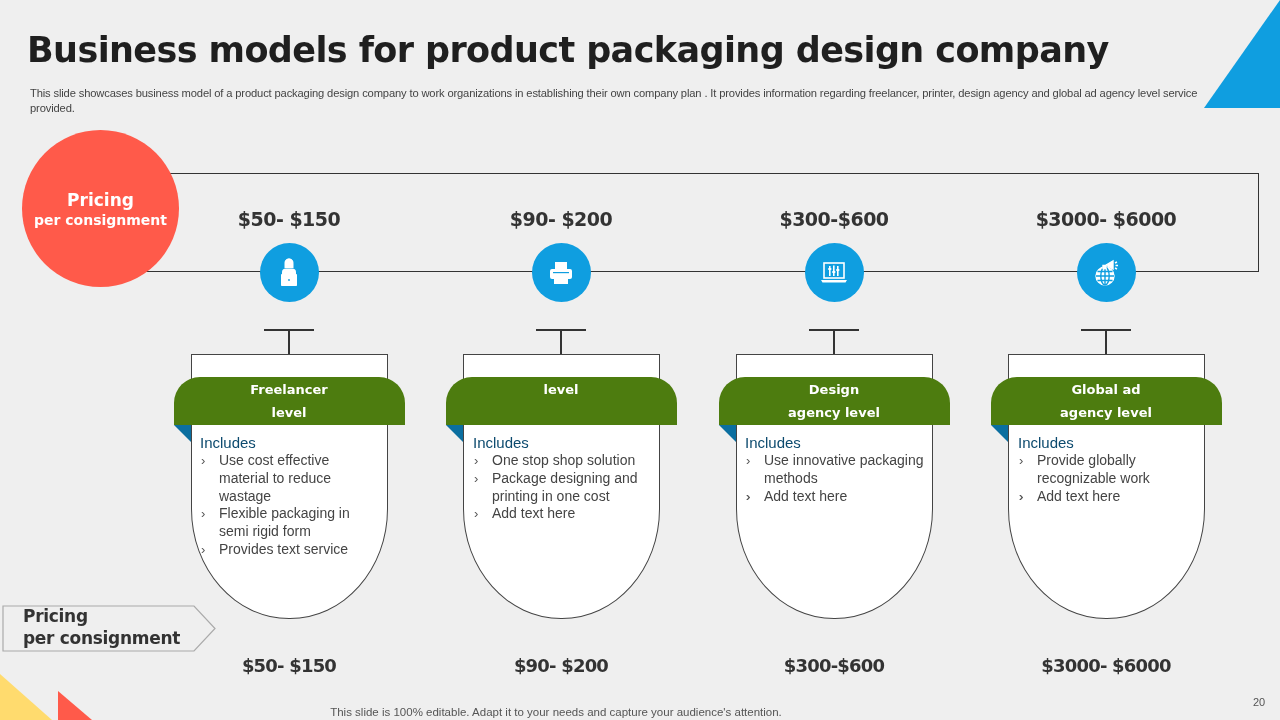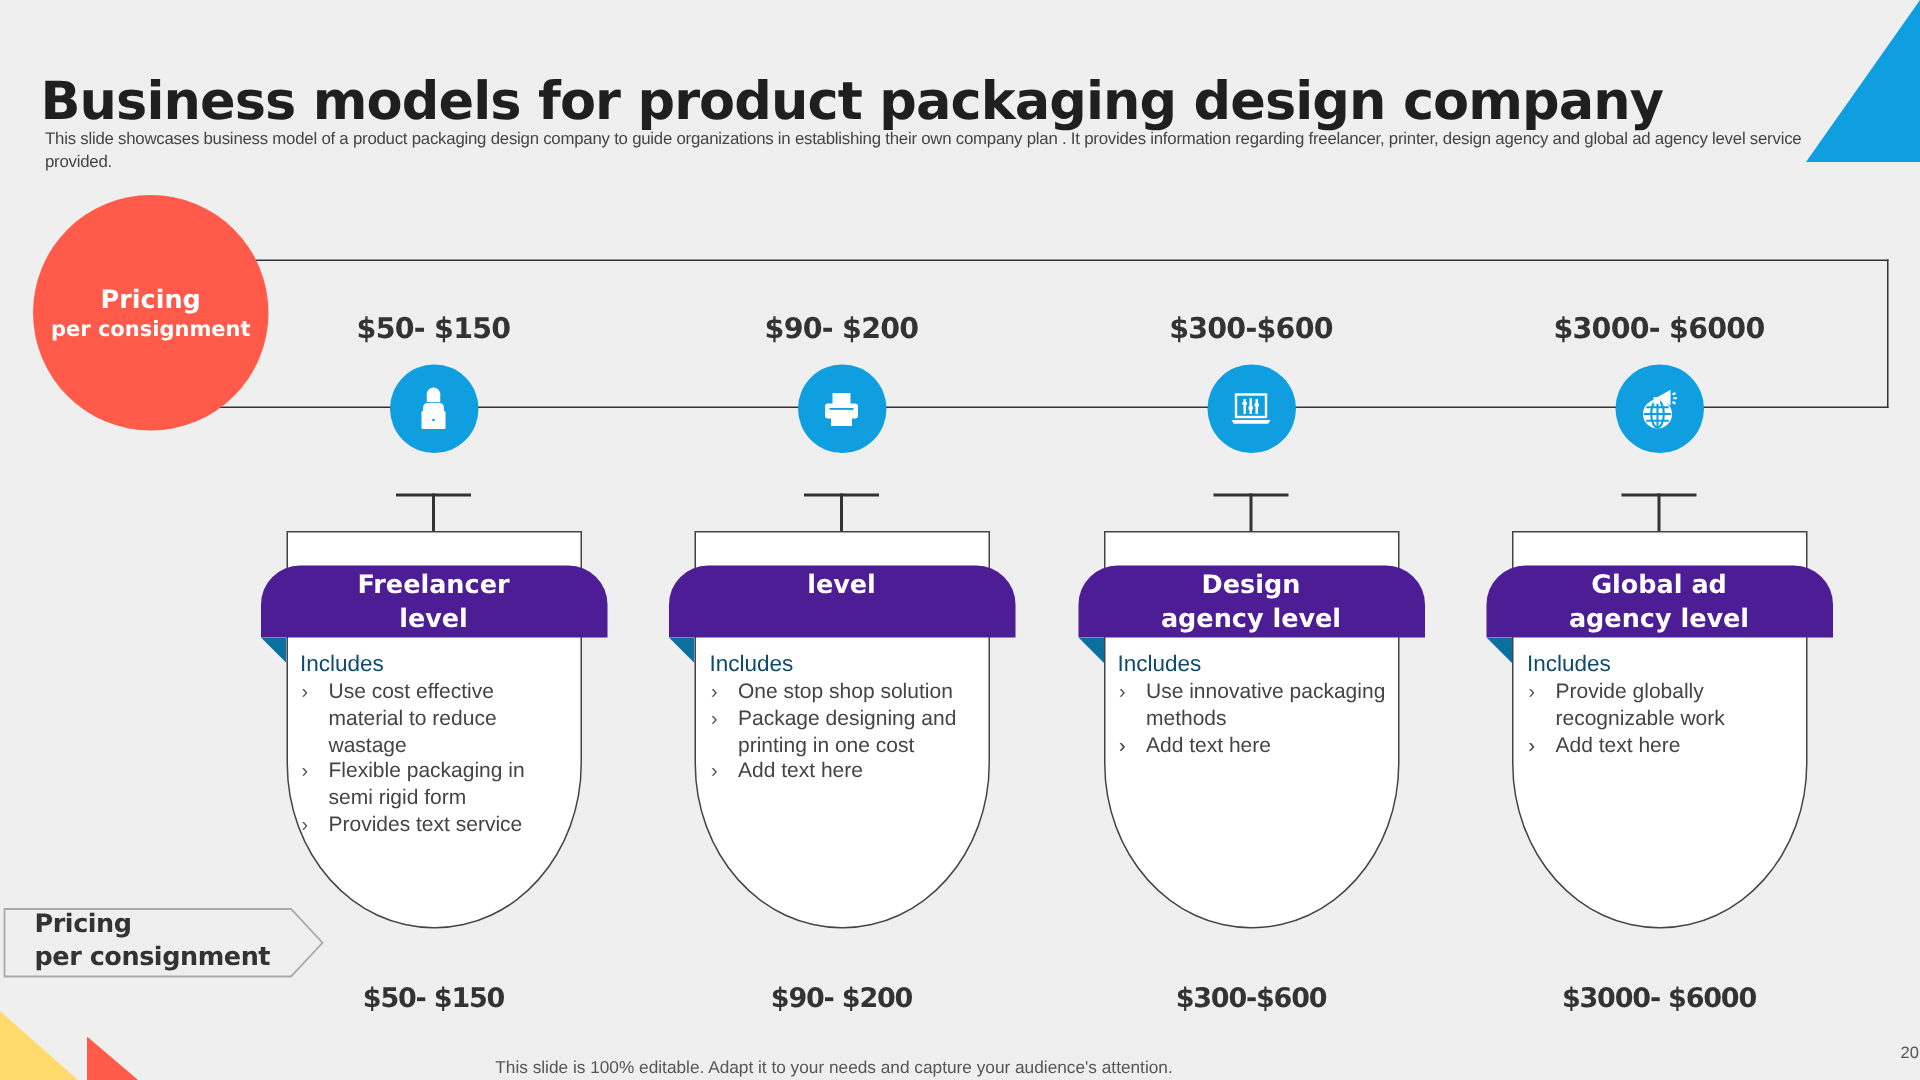--- a/index.html
+++ b/index.html
@@ -1,19 +1,19 @@
 <!DOCTYPE html>
 <html><head>
 <meta charset="utf-8">
 <style>
   * { margin:0; padding:0; box-sizing:border-box; }
   html, body { width:1280px; height:720px; overflow:hidden; }
   body { background:#efefef; position:relative; font-family:"Liberation Sans", sans-serif; color:#333; }
 
-  .title { position:absolute; left:27px; top:30px; font-family:"DejaVu Sans", sans-serif; font-weight:bold; font-size:35px; color:#1f1f1f; letter-spacing:-0.6px; white-space:nowrap;margin-top:18px; }
+  .title { position:absolute; left:27px; top:30px; font-family:"DejaVu Sans", sans-serif; font-weight:bold; font-size:35px; color:#1f1f1f; letter-spacing:-0.6px; white-space:nowrap; }
   .subtitle { position:absolute; left:30px; top:86px; width:1180px; font-size:11.2px; line-height:14.5px; color:#444; letter-spacing:-0.15px; }
 
   .corner-tri-blue { position:absolute; left:1204px; top:0; width:76px; height:108px; background:#0f9ee0; clip-path:polygon(100% 0, 100% 100%, 0 100%); }
   .corner-tri-yellow { position:absolute; left:0; top:674px; width:52px; height:46px; background:#ffdb6e; clip-path:polygon(0 0, 100% 100%, 0 100%); }
   .corner-tri-red { position:absolute; left:58px; top:691px; width:34px; height:29px; background:#ff5a4a; clip-path:polygon(0 0, 100% 100%, 0 100%); }
 
   .frame { position:absolute; left:100px; top:173px; width:1159px; height:99px; border:1.5px solid #333; border-left:none; }
 
   .pricing-circle { position:absolute; left:22px; top:130px; width:157px; height:157px; border-radius:50%; background:#ff5a4a; color:#fff; text-align:center; font-family:"DejaVu Sans", sans-serif; font-weight:bold; display:flex; flex-direction:column; justify-content:center; }
   .pricing-circle .l1 { font-size:17px; line-height:22px; }
@@ -22,47 +22,47 @@
   .price-top { position:absolute; top:208px; width:200px; margin-left:-100px; text-align:center; font-family:"DejaVu Sans", sans-serif; font-weight:bold; font-size:19px; color:#333; letter-spacing:-0.5px; }
 
   .icon-circle { position:absolute; top:243px; width:59px; height:59px; margin-left:-29.5px; border-radius:50%; background:#0f9ee0; display:flex; align-items:center; justify-content:center; }
   .icon-circle svg { width:34px; height:34px; }
 
   .tbar { position:absolute; top:329px; width:50px; margin-left:-25px; height:26px; }
   .tbar .h { position:absolute; left:0; top:0; width:50px; height:1.5px; background:#333; }
   .tbar .v { position:absolute; left:24px; top:0; width:1.5px; height:26px; background:#333; }
 
   .card { position:absolute; top:354px; width:197px; margin-left:-98.5px; height:265px; background:#fff; border:1.5px solid #444; border-radius:0 0 98px 98px / 0 0 110px 110px; }
-  .banner { position:absolute; top:377px; width:231px; margin-left:-115.5px; height:48px; background:#4c1d95; border-radius:26px 26px 0 0; color:#fff; text-align:center; font-family:"DejaVu Sans", sans-serif; font-weight:bold; font-size:17px; line-height:22.5px; padding-top:2px; }
+  .banner { position:absolute; top:377px; width:231px; margin-left:-115.5px; height:48px; background:#4d7c0f; border-radius:26px 26px 0 0; color:#fff; text-align:center; font-family:"DejaVu Sans", sans-serif; font-weight:bold; font-size:13px; line-height:22.5px; padding-top:2px; }
   .fold { position:absolute; top:425px; width:17px; height:17px; background:#0b6fa0; clip-path:polygon(0 0, 100% 0, 100% 100%); }
 
   .card-body { position:absolute; top:433px; width:180px; margin-left:-90px; }
   .card-body .inc { font-weight:normal; font-size:15px; color:#0c4a6e; line-height:19px; }
   .card-body ul { list-style:none; }
   .card-body li { position:relative; padding-left:19px; font-size:14px; line-height:17.8px; color:#444; }
   .card-body li .ch { position:absolute; left:1px; top:0; font-size:13px; color:#555; }
 
   .pricing-arrow { position:absolute; left:2px; top:605px; width:214px; height:47px; }
   .pricing-arrow svg { position:absolute; left:0; top:0; }
   .pricing-arrow .txt { position:absolute; left:21px; top:0; font-family:"DejaVu Sans", sans-serif; font-weight:bold; font-size:17px; line-height:22px; color:#333; letter-spacing:-0.3px; }
 
   .price-bottom { position:absolute; top:655px; width:200px; margin-left:-100px; text-align:center; font-family:"DejaVu Sans", sans-serif; font-weight:bold; font-size:18px; color:#333; letter-spacing:-0.8px; }
 
   .footer { position:absolute; left:0; width:1112px; top:706px; text-align:center; font-size:11.5px; color:#555; }
-  .page-num { position:absolute; left:1253px; top:696px; font-size:11px; color:#555;margin-left:14px; }
+  .page-num { position:absolute; left:1253px; top:696px; font-size:11px; color:#555; }
 </style>
 </head>
 <body>
 
 <div class="corner-tri-blue"></div>
 <div class="corner-tri-yellow"></div>
 <div class="corner-tri-red"></div>
 
 <div class="title">Business models for product packaging design company</div>
-<div class="subtitle">This slide showcases business model of a product packaging design company to guide organizations in establishing their own company plan . It provides information regarding freelancer, printer, design agency and global ad agency level service provided.</div>
+<div class="subtitle">This slide showcases business model of a product packaging design company to work organizations in establishing their own company plan . It provides information regarding freelancer, printer, design agency and global ad agency level service provided.</div>
 
 <div class="frame"></div>
 
 <div class="pricing-circle">
   <div class="l1">Pricing</div>
   <div class="l2">per consignment</div>
 </div>
 
 <div class="price-top" style="left:289px">$50- $150</div>
 <div class="price-top" style="left:561px">$90- $200</div>

